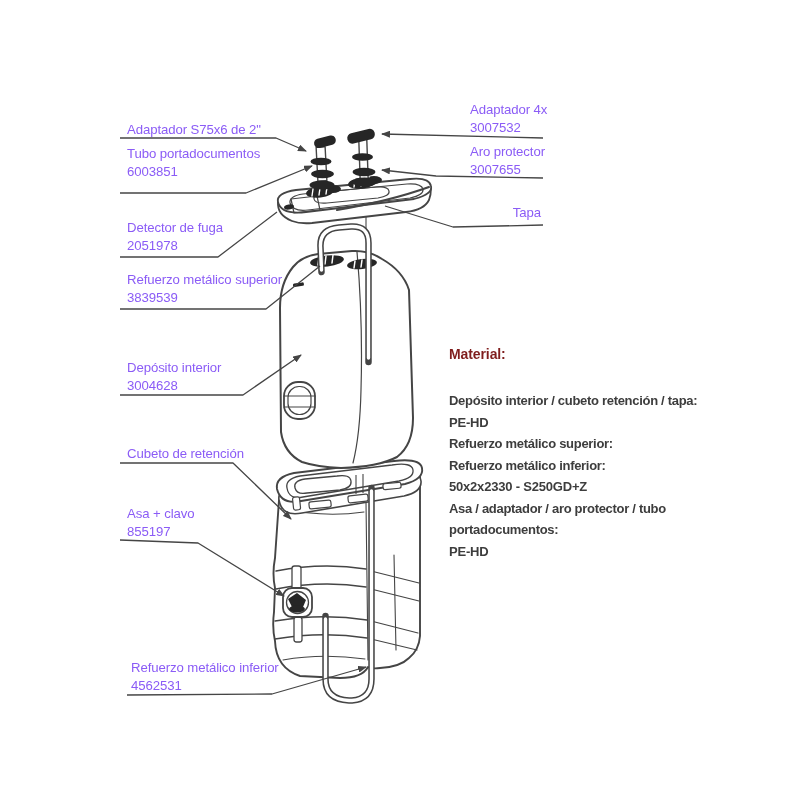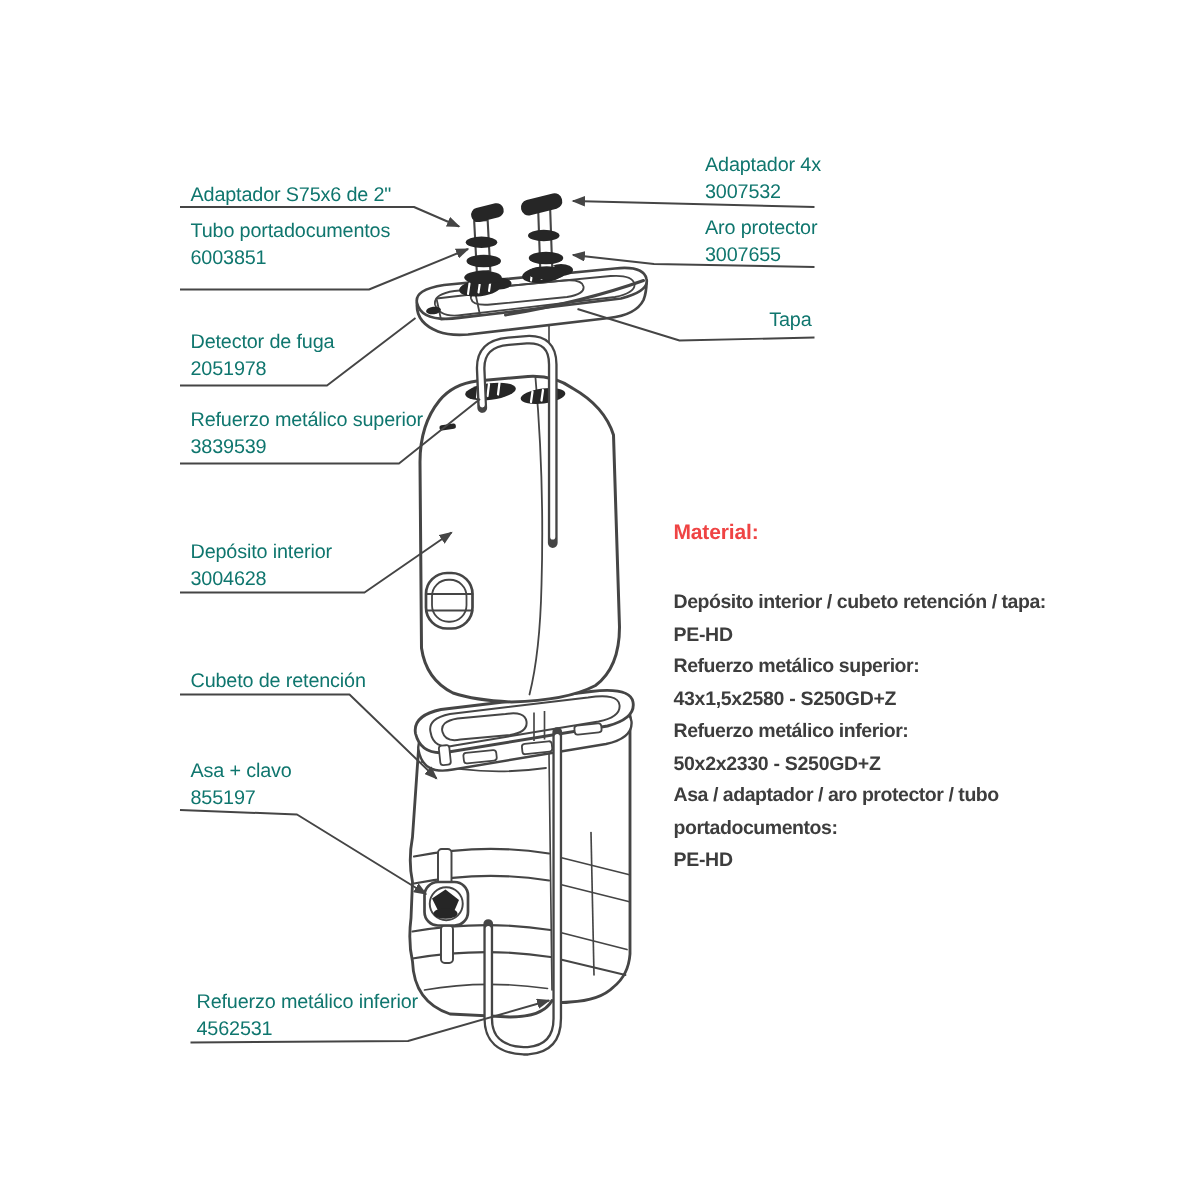--- a/index.html
+++ b/index.html
@@ -1,24 +1,24 @@
 <!DOCTYPE html>
 <html><head>
 <meta charset="utf-8">
 <style>
   html,body{margin:0;padding:0;background:#fff;}
   .stage{position:relative;width:800px;height:800px;background:#ffffff;overflow:hidden;
          font-family:"Liberation Sans",sans-serif;color:#3d3d3d;}
   .stage svg{position:absolute;left:0;top:0;}
   .callout{position:absolute;font-size:13.2px;line-height:18.4px;white-space:nowrap;
-           letter-spacing:-0.1px;color:#0f766e;}
+           letter-spacing:-0.1px;color:#8b5cf6;}
   .callout .num{display:block;}
   .callout.right-align{text-align:left;}
   .material{position:absolute;left:449px;top:346px;width:300px;}
-  .material .heading{color:#ef4444;font-weight:bold;font-size:14px;margin:0 0 28px 0;
+  .material .heading{color:#7f1d1d;font-weight:bold;font-size:14px;margin:0 0 28px 0;
                      letter-spacing:-0.1px;}
   .spec .name{font-weight:bold;font-size:13px;line-height:21.5px;letter-spacing:-0.3px;}
   .spec .value{font-size:13px;line-height:21.5px;letter-spacing:-0.2px;font-weight:bold;}
   
   .cl0{left:127px;top:121px;}
   .cl1{left:127px;top:145px;}
   .cl2{left:127px;top:219px;}
   .cl3{left:127px;top:271px;}
   .cl4{left:127px;top:359px;}
   .cl5{left:127px;top:445px;}
@@ -221,21 +221,20 @@
   </div>
 
   <div class="material">
     <p class="heading">Material:</p>
     <div class="spec">
       <div class="name">Depósito interior / cubeto retención / tapa:</div>
       <div class="value">PE-HD</div>
     </div>
     <div class="spec">
       <div class="name">Refuerzo metálico superior:</div>
-      <div class="value">43x1,5x2580 - S250GD+Z</div>
     </div>
     <div class="spec">
       <div class="name">Refuerzo metálico inferior:</div>
       <div class="value">50x2x2330 - S250GD+Z</div>
     </div>
     <div class="spec">
       <div class="name">Asa / adaptador / aro protector / tubo portadocumentos:</div>
       <div class="value">PE-HD</div>
     </div>
   </div>

